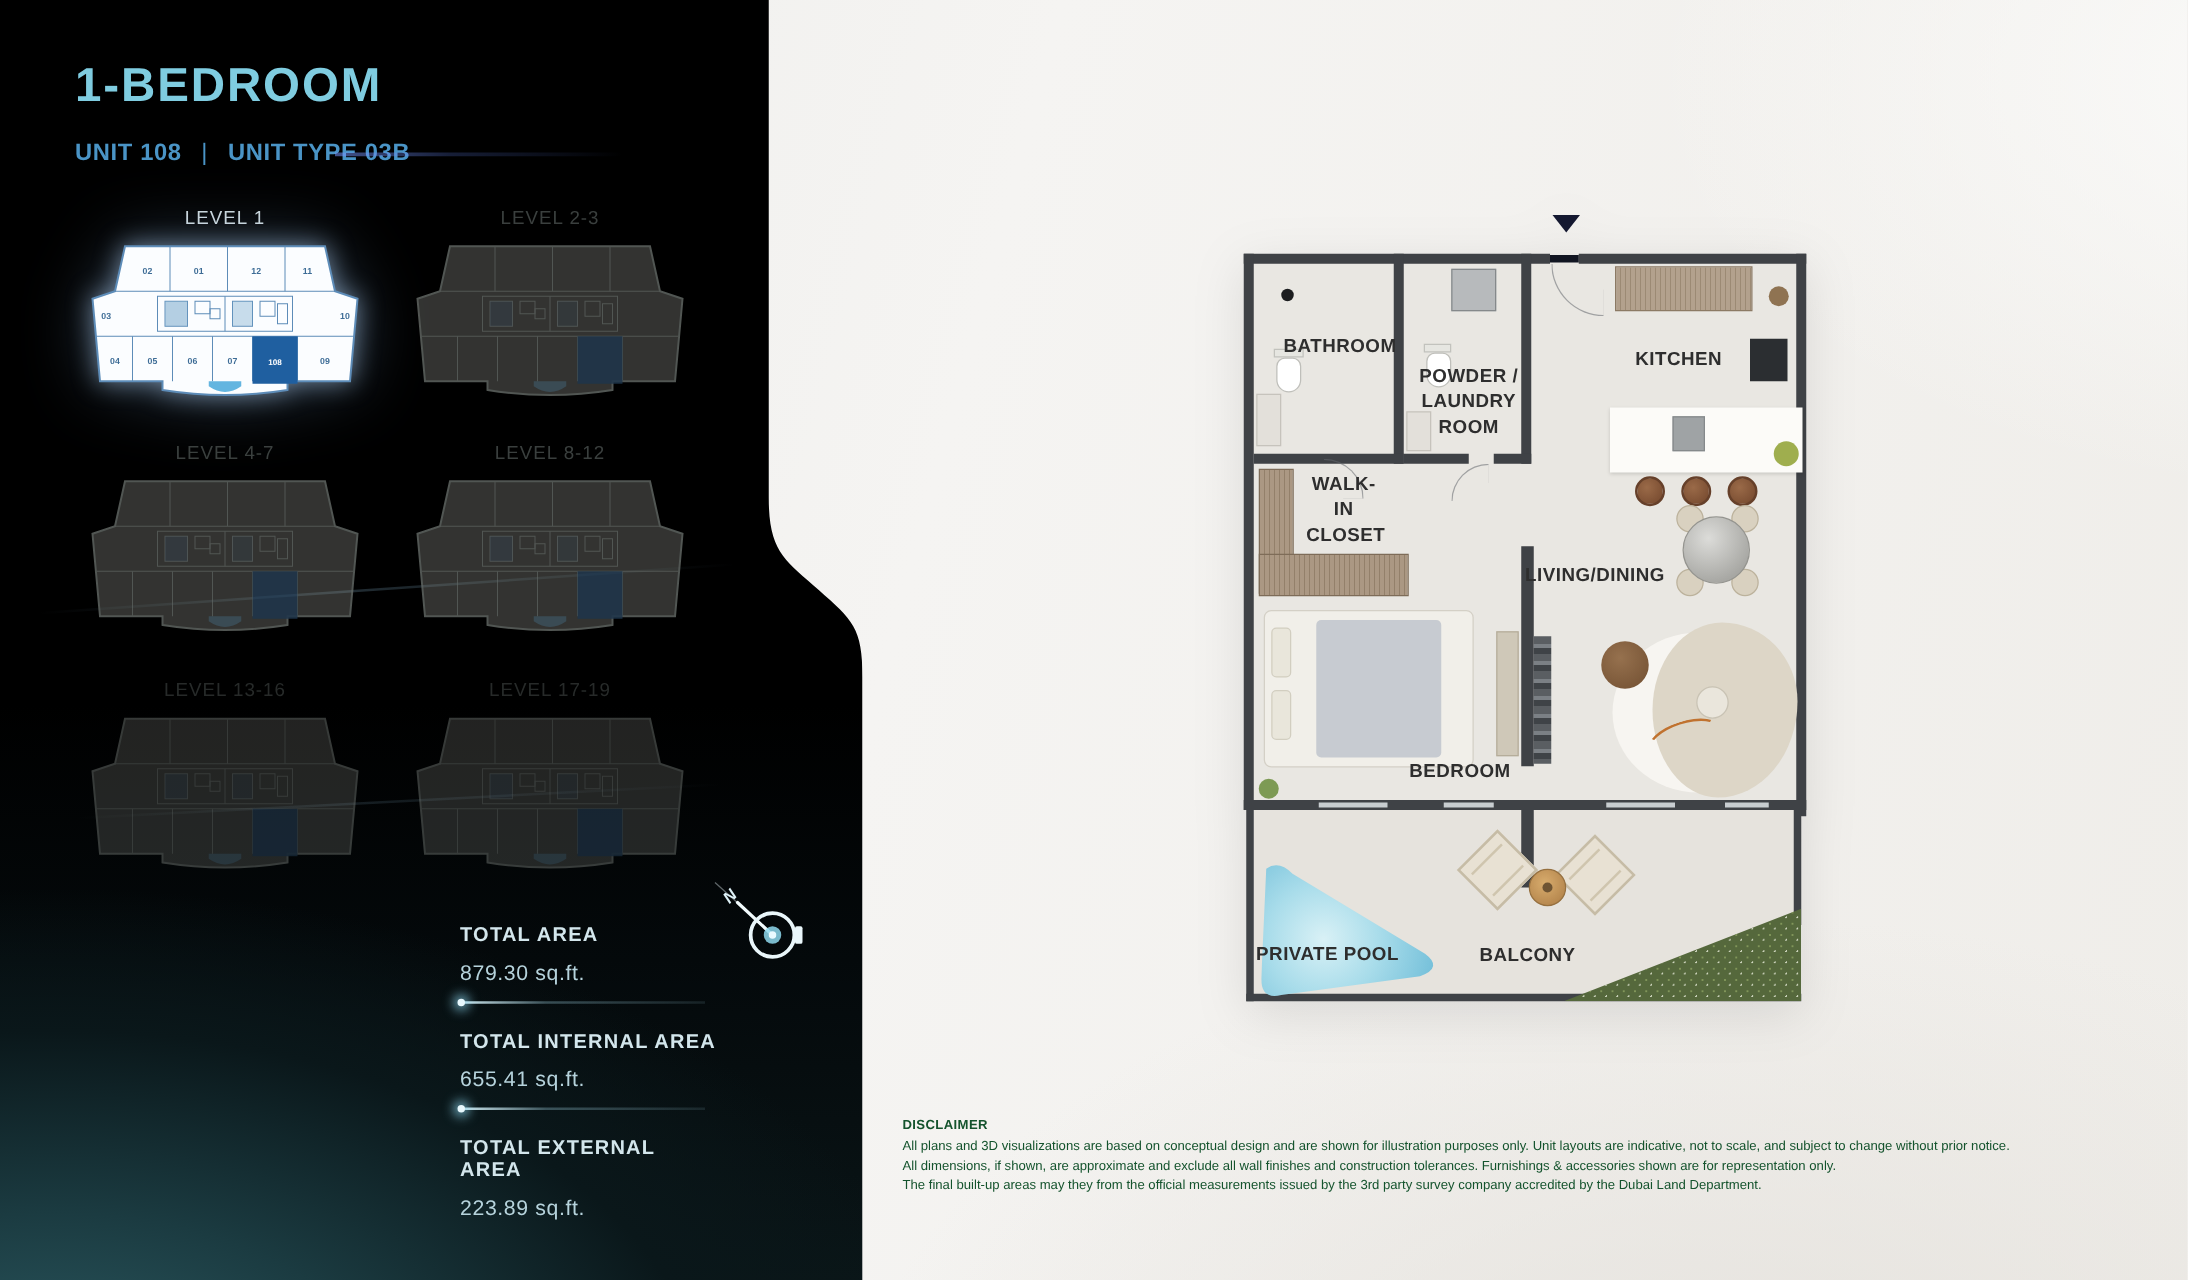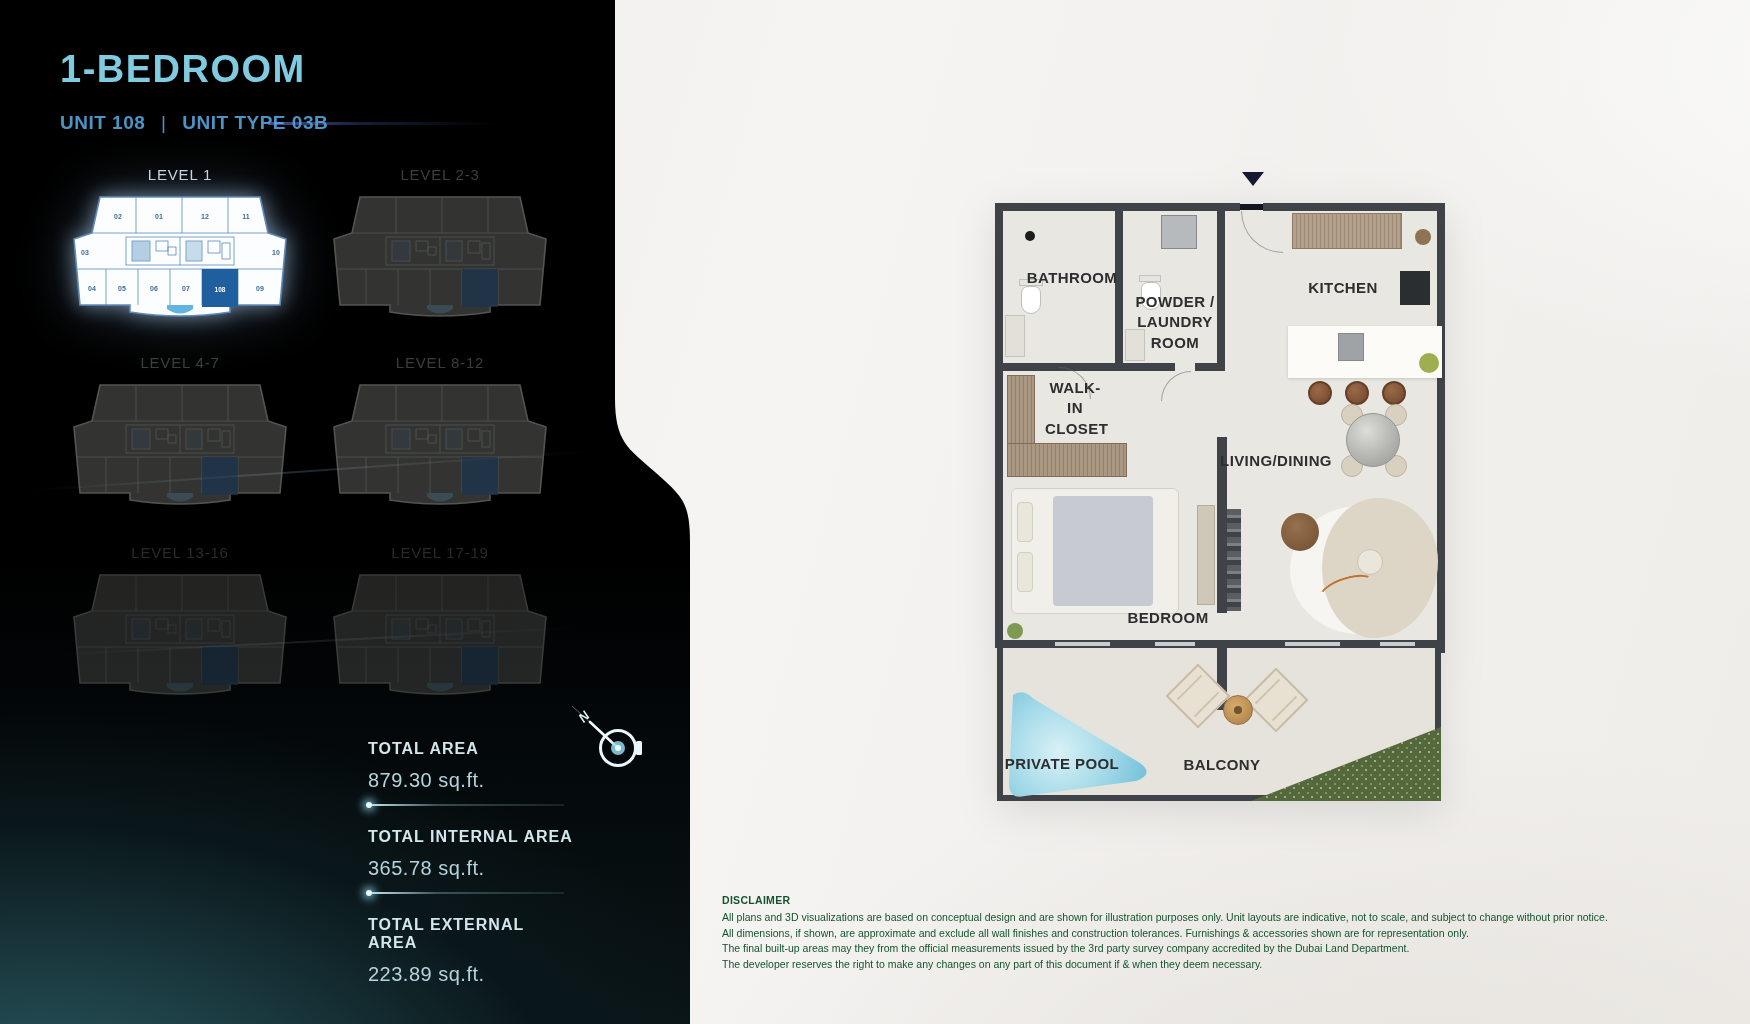--- a/index.html
+++ b/index.html
@@ -51,21 +51,21 @@
   svg.plate-dim { --plate-fill:rgba(150,152,146,.45); --plate-line:#6d736f;
     --core-accent:rgba(70,100,130,.5); --unit-fill:rgba(40,70,100,.85); --pool-fill:rgba(90,140,170,.45); }
   .level-card.o75 { opacity:.75; } .level-card.o50 { opacity:.5; } .level-card.o55 { opacity:.55; }
   .unit-nums text { font-family:"Liberation Sans",sans-serif; font-size:7px; font-weight:700;
     fill:#3d6c96; text-anchor:middle; }
   .unit-nums text.hl { fill:#ffffff; font-size:6.5px; }
 
   
   .stats { position:absolute; left:368px; top:740px; width:210px; }
   .stat-label { font-size:16px; font-weight:700; letter-spacing:1px; color:#d3e6ec; margin-bottom:11px; }
-  .stat-value { font-size:20px; color:#b6d3dc; letter-spacing:.5px; margin-bottom:12px; }
+  .stat-value { font-size:17px; color:#b6d3dc; letter-spacing:.5px; margin-bottom:12px; }
   .stat-divider { position:relative; height:2px; width:196px; margin-bottom:22px;
     background:linear-gradient(90deg,#cfeaf2 0%, rgba(150,200,215,.35) 35%, rgba(150,200,215,.12) 100%); }
   .stat-divider::before { content:""; position:absolute; left:-2px; top:-2px; width:6px; height:6px;
     border-radius:50%; background:#e8f8fd; box-shadow:0 0 9px 3px rgba(140,215,240,.85); }
 
   
   .compass { position:absolute; left:556px; top:690px; }
 
   
   .floorplan { position:absolute; left:995px; top:203px; width:450px; height:610px;
@@ -250,21 +250,21 @@
 
 
     <div class="stats">
       <div>
         <div class="stat-label">TOTAL AREA</div>
         <div class="stat-value">879.30 sq.ft.</div>
         <div class="stat-divider"></div>
       </div>
       <div>
         <div class="stat-label">TOTAL INTERNAL AREA</div>
-        <div class="stat-value">365.78 sq.ft.</div>
+        <div class="stat-value">655.41 sq.ft.</div>
         <div class="stat-divider"></div>
       </div>
       <div>
         <div class="stat-label">TOTAL EXTERNAL AREA</div>
         <div class="stat-value">223.89 sq.ft.</div>
       </div>
     </div>
 
     <svg class="compass" width="116" height="116" viewBox="0 0 116 116">
       <line x1="16" y1="16" x2="36" y2="34" stroke="rgba(235,248,252,.4)" stroke-width="1"></line>
@@ -369,16 +369,15 @@
     <div class="room-label" style="left:173px;top:415px">BEDROOM</div>
     <div class="room-label" style="left:67px;top:561px">PRIVATE POOL</div>
     <div class="room-label" style="left:227px;top:562px">BALCONY</div>
   </div>
 
   <div class="disclaimer">
     <div class="d-title">DISCLAIMER</div>
     <p>All plans and 3D visualizations are based on conceptual design and are shown for illustration purposes only. Unit layouts are indicative, not to scale, and subject to change without prior notice.</p>
     <p>All dimensions, if shown, are approximate and exclude all wall finishes and construction tolerances. Furnishings &amp; accessories shown are for representation only.</p>
     <p>The final built-up areas may they from the official measurements issued by the 3rd party survey company accredited by the Dubai Land Department.</p>
-    <p>The developer reserves the right to make any changes on any part of this document if &amp; when they deem necessary.</p>
   </div>
 
 </div>
 
 </body></html>

